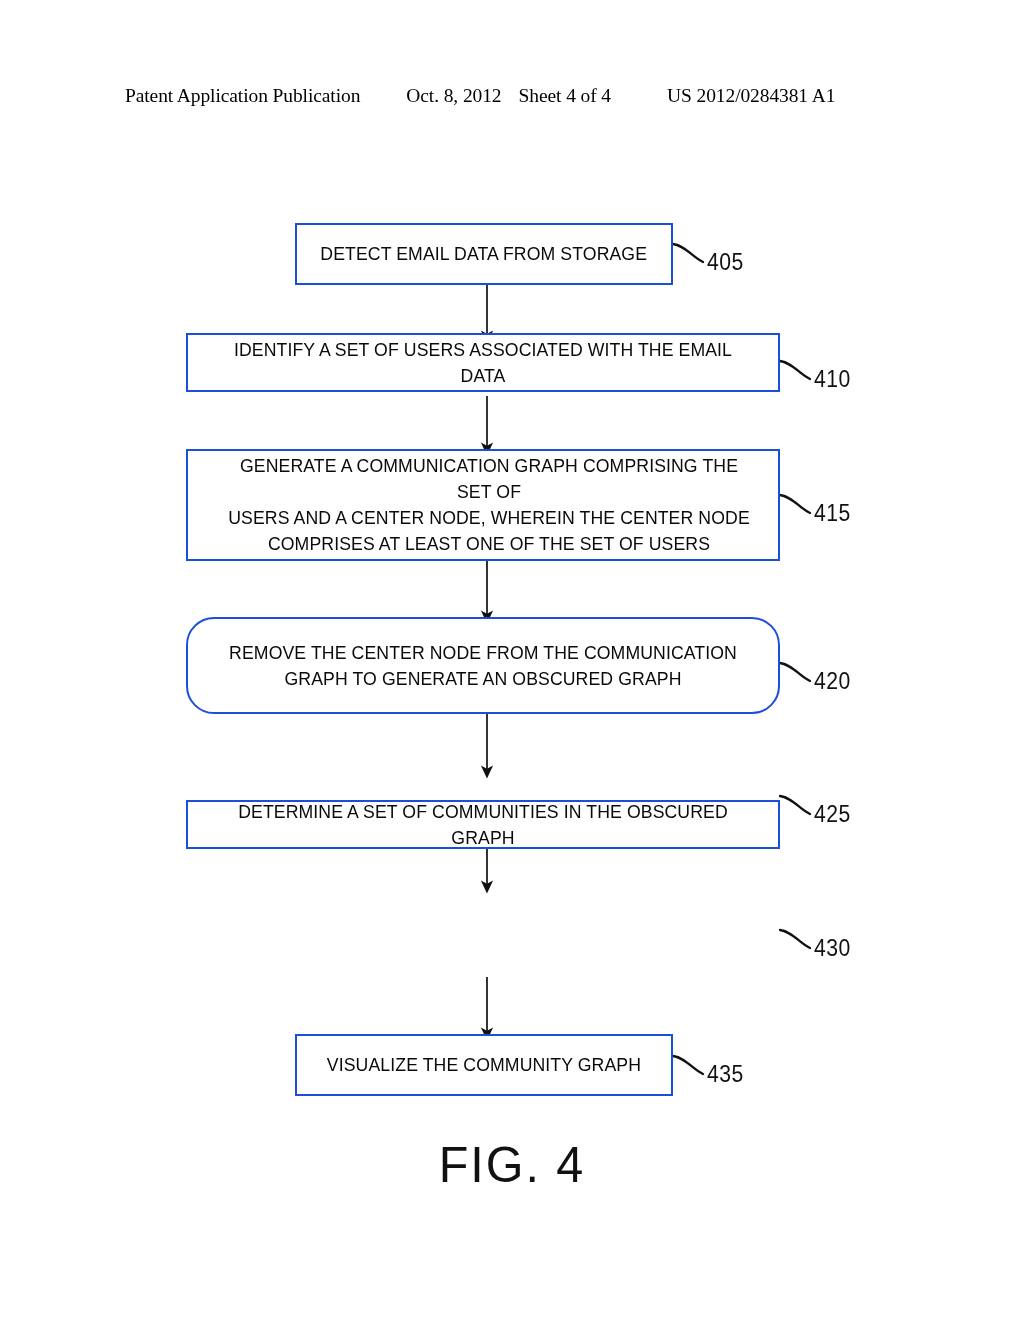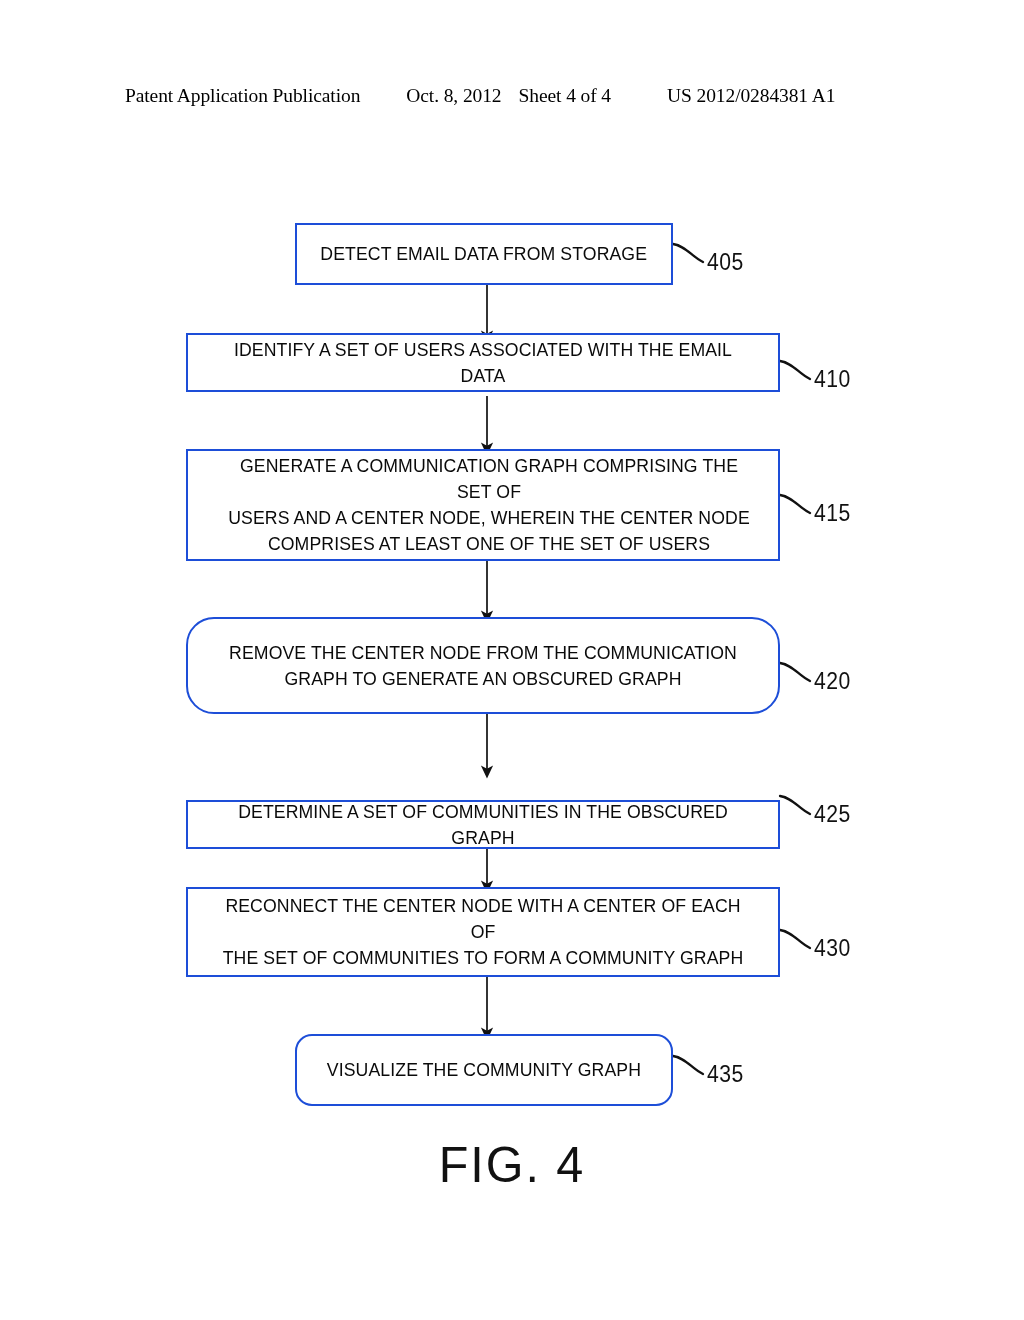--- a/index.html
+++ b/index.html
@@ -162,26 +162,22 @@
     <span class="fc-text">REMOVE THE CENTER NODE FROM THE COMMUNICATION
 GRAPH TO GENERATE AN OBSCURED GRAPH</span>
   </div>
   <div class="ref-num" style="left:814px; top:668px;">420</div>
 
   <div class="fc-box" style="left:186px; top:772px; width:594px; height:49px;margin-top:28px;">
     <span class="fc-text">DETERMINE A SET OF COMMUNITIES IN THE OBSCURED GRAPH</span>
   </div>
   <div class="ref-num" style="left:814px; top:801px;">425</div>
 
-  <div class="fc-box" style="left:186px; top:887px; width:594px; height:90px;">
-    <span class="fc-text">RECONNECT THE CENTER NODE WITH A CENTER OF EACH OF
-THE SET OF COMMUNITIES TO FORM A COMMUNITY GRAPH</span>
-  </div>
   <div class="ref-num" style="left:814px; top:935px;">430</div>
 
-  <div class="fc-box" style="left:295px; top:1034px; width:378px; height:72px;border-radius:17px;">
+  <div class="fc-box" style="left:295px; top:1034px; width:378px; height:62px;">
     <span class="fc-text">VISUALIZE THE COMMUNITY GRAPH</span>
   </div>
   <div class="ref-num" style="left:707px; top:1061px;">435</div>
 
 </div>
 
 <div class="fig-caption">FIG. 4</div>
 
 </body></html>

